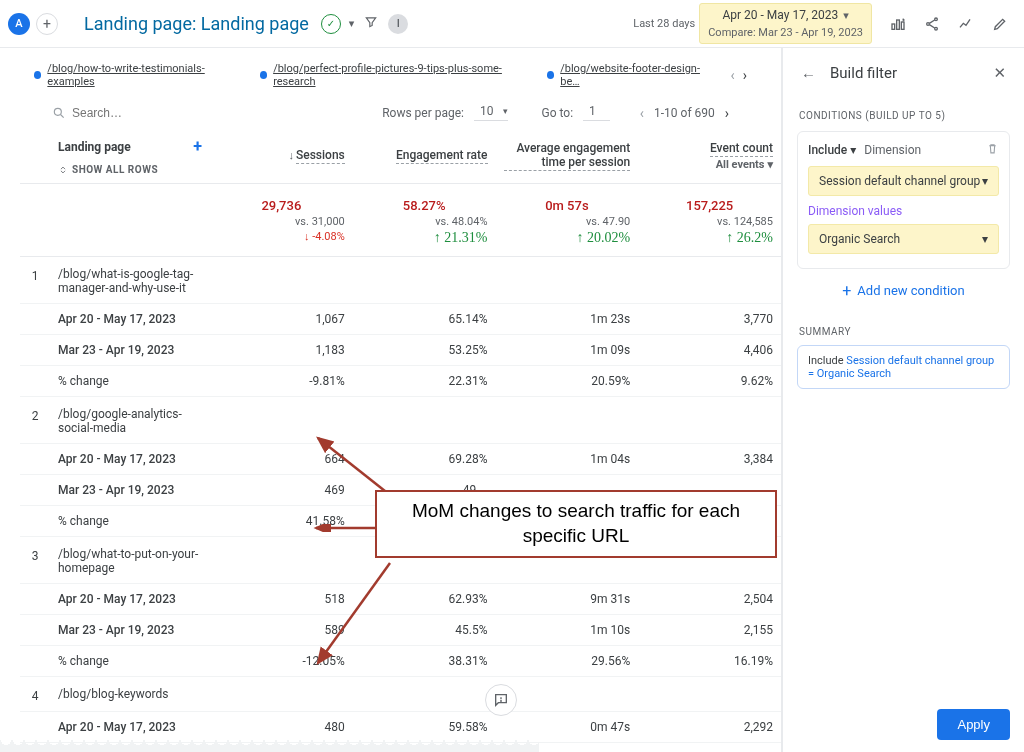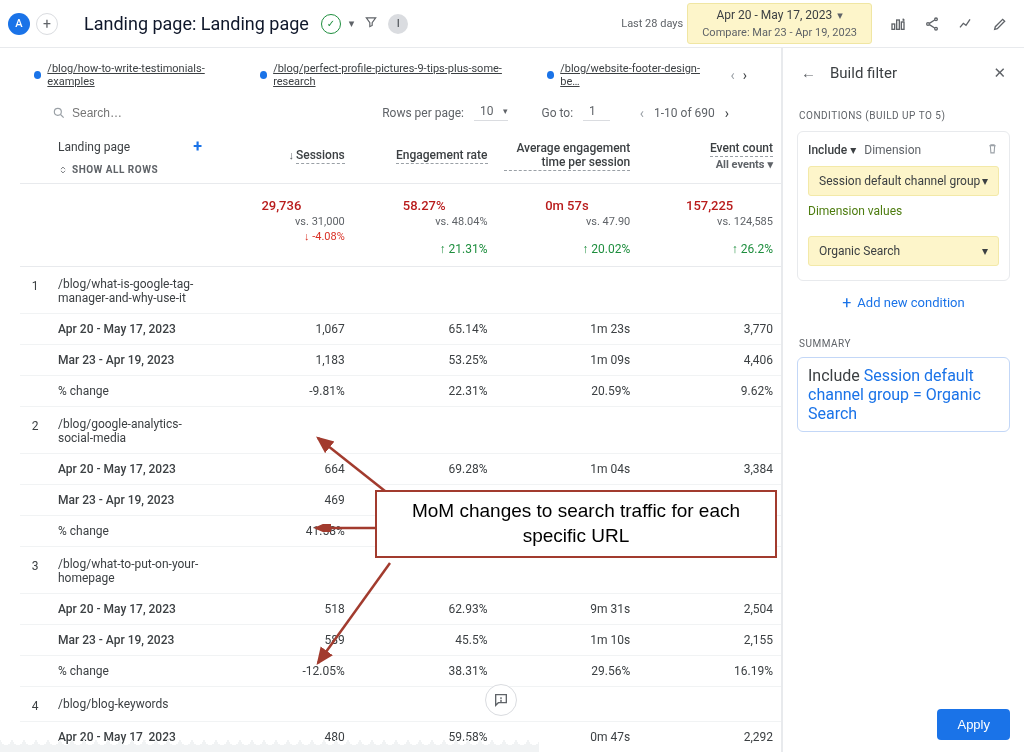--- a/index.html
+++ b/index.html
@@ -1,27 +1,27 @@
 <!DOCTYPE html>
 <html><head>
 <meta charset="utf-8">
 <style>
   * { box-sizing: border-box; margin: 0; padding: 0; }
   body { font-family: 'Google Sans', Roboto, Arial, sans-serif; font-size: 12px; color: #3c4043; width: 1024px; height: 752px; background: #fff; position: relative; overflow: hidden; }
   .topbar { display: flex; align-items: center; height: 48px; padding: 0 8px; border-bottom: 1px solid #e8eaed; gap: 6px; }
   .avatar-badge { width: 22px; height: 22px; border-radius: 50%; background: #1a73e8; color: #fff; display: flex; align-items: center; justify-content: center; font-size: 11px; font-weight: 500; }
   .add-circle { width: 22px; height: 22px; border-radius: 50%; border: 1px solid #dadce0; display: flex; align-items: center; justify-content: center; color: #5f6368; font-size: 14px; cursor: pointer; }
-  .page-title { font-size: 18px; color: #0f172a; margin-left: 20px; font-weight: 400; }
+  .page-title { font-size: 18px; color: #0369a1; margin-left: 20px; font-weight: 400; }
   .check-chip { width: 20px; height: 20px; border-radius: 50%; border: 1.5px solid #1e8e3e; color: #1e8e3e; display: flex; align-items: center; justify-content: center; font-size: 10px; margin-left: 6px;}
   .mini-chev { color:#5f6368; font-size:11px; margin-left:2px; }
   .ico { color:#5f6368; font-size:15px; cursor:pointer; padding:4px; }
   .i-circle { width:20px; height:20px; border-radius:50%; background:#dadce0; display:flex; align-items:center; justify-content:center; color:#5f6368; font-weight:500; font-size:11px;}
   .date-area { margin-left:auto; display:flex; align-items:center; gap:4px;}
   .lastdays { font-size:11px; color:#5f6368;text-align:center;}
-  .date-pill { background:#fdf5ca; border:1px solid #f0e6a3; padding:3px 14px; border-radius:3px; font-size:12px; text-align:center; line-height:1.4; cursor:pointer;}
+  .date-pill { background:#fdf5ca; border:1px solid #f0e6a3; padding:3px 8px; border-radius:3px; font-size:12px; text-align:center; line-height:1.4; cursor:pointer;}
   .date-pill .compare { font-size:11px; color:#5f6368;}
   .action-icons { display:flex; gap:10px; margin-left:8px; margin-right:4px;}
   .action-icons .ico svg { display:block; }
 
   .main { display:flex; height:calc(100% - 48px); }
   .report { flex:1; padding:8px 0 0 0; overflow:hidden; position:relative; border-right:1px solid #e8eaed;}
   .legend { display:flex; gap:24px; padding:6px 34px; font-size:11px; color:#3c4043; align-items:center;}
   .legend-item { display:flex; align-items:center; gap:6px;text-decoration:underline;}
   .dot { width:8px; height:8px; border-radius:50%; background:#1a73e8;}
   .legend-nav { margin-left:auto; color:#9aa0a6; display:flex; gap:8px;}
@@ -33,52 +33,52 @@
   .pager { display:flex; align-items:center; gap:10px;}
   .chev { color:#9aa0a6; cursor:pointer; font-size:14px;}
   .chev.active { color:#3c4043;}
 
   .table-wrap { padding:0 0 0 20px;}
   table { border-collapse:collapse; width:100%; table-layout:fixed;}
   th, td { padding:8px 8px; text-align:right; font-size:12px; }
   th:first-child, td:first-child { text-align:center; width:30px; color:#5f6368;}
   th:nth-child(2), td:nth-child(2) { text-align:left; width:160px;}
   .colhead { border-bottom:1px solid transparent;}
-  .colhead .dim-label { color:#3c4043; font-weight:400;}
+  .colhead .dim-label { color:#3c4043; font-weight:700;}
   .add-dim { color:#1a73e8; font-size:16px; cursor:pointer; margin-left:24px;}
   .showall { color:#5f6368; font-size:10px; letter-spacing:0.5px; cursor:pointer; display:flex; align-items:center; gap:4px; margin-top:8px;}
   .metric-head { color:#3c4043; font-weight:500; border-bottom:1px dashed #9aa0a6; display:inline-block; padding-bottom:1px;}
   .sort-arrow { font-size:11px; color:#5f6368; margin-right:2px;}
   .events-sel { font-size:11px; color:#5f6368; display:inline-flex; align-items:center; gap:3px;}
   .sumrow td { border-top:1px solid #e8eaed; border-bottom:1px solid #e8eaed; padding-top:14px; padding-bottom:10px; vertical-align:top;}
   .sum-num { color:#b91c1c; font-size:13px; font-weight:500; display:block;text-align:center;}
   .sum-vs { color:#5f6368; font-size:11px; display:block; margin-top:2px;}
   .delta-down { color:#d93025; font-size:11px; display:block; margin-top:2px;}
-  .delta-up { color:#1e8e3e; font-size:12px; display:block; margin-top:14px;}
+  .delta-up { color:#1e8e3e; font-size:14px; display:block; margin-top:2px;font-family:Liberation Serif, serif;}
   tr.data-row td { border-bottom:1px solid #f1f3f4; color:#3c4043;}
   .pct-change td { color:#3c4043;}
   .rownum-cell { vertical-align:top; padding-top:12px;}
   .dim-cell { color:#3c4043; vertical-align:top; padding-top:10px;}
 
   
   .sidebar { width:242px; background:#fff; display:flex; flex-direction:column; border-left:1px solid #e8eaed;}
   .side-head { display:flex; align-items:center; padding:12px 14px; gap:10px;}
   .side-title { font-size:15px; color:#3c4043; flex:1;}
   .side-body { padding:0 14px; flex:1;}
   .side-section-title { font-size:10px; letter-spacing:0.5px; color:#5f6368; padding:12px 2px 10px;}
   .cond-card { border:1px solid #e8eaed; border-radius:6px; padding:10px 10px 6px;}
   .cond-row1 { display:flex; align-items:center; gap:8px; font-size:12px; margin-bottom:8px;}
   .include-chip { font-weight:500; color:#3c4043; display:flex; align-items:center; gap:3px; cursor:pointer;}
   .dim-lbl { color:#5f6368;}
   .trash { margin-left:auto; color:#9aa0a6; cursor:pointer;}
   .yellow-select { background:#fdf5ca; border:1px solid #f3e9a8; border-radius:3px; padding:7px 10px; font-size:12px; color:#3c4043; display:flex; align-items:center; justify-content:space-between; cursor:pointer; margin-bottom:8px;}
-  .dim-values-lbl { font-size:12px; color:#4d7c0f; margin:4px 0 18px;}
+  .dim-values-lbl { font-size:12px; color:#8b5cf6; margin:4px 0 6px;}
   .add-cond { color:#1a73e8; text-align:center; padding:12px 0; font-size:13px; cursor:pointer; display:flex; align-items:center; justify-content:center; gap:6px;}
   .summary-lbl { font-size:10px; letter-spacing:0.5px; color:#5f6368; padding:14px 2px 8px;}
-  .summary-chip { border:1px solid #c3d7f7; border-radius:6px; padding:8px 10px; font-size:16px;}
+  .summary-chip { border:1px solid #c3d7f7; border-radius:6px; padding:8px 10px; font-size:11px;}
   .summary-chip .inc { color:#3c4043;}
   .summary-chip .link { color:#1a73e8;}
   .side-footer { padding:12px 14px; display:flex; justify-content:flex-end;}
   .apply-btn { background:#1a73e8; color:#fff; border:none; border-radius:4px; padding:8px 20px; font-size:13px; cursor:pointer;}
 
   
   .callout { position:absolute; left:375px; top:442px; width:402px; height:68px; border:2.5px solid #a23b2e; background:#fff; display:flex; align-items:center; justify-content:center; font-size:19px; color:#000; text-align:center; padding:6px 14px; z-index:10; font-family:Arial,sans-serif; line-height:1.3;}
   .arrow { position:absolute; pointer-events:none; z-index:9;}
   .feedback-bubble { position:absolute; right:264px; bottom:36px; width:32px; height:32px; border:1px solid #dadce0; border-radius:50%; display:flex; align-items:center; justify-content:center; background:#fff; cursor:pointer;}
 

